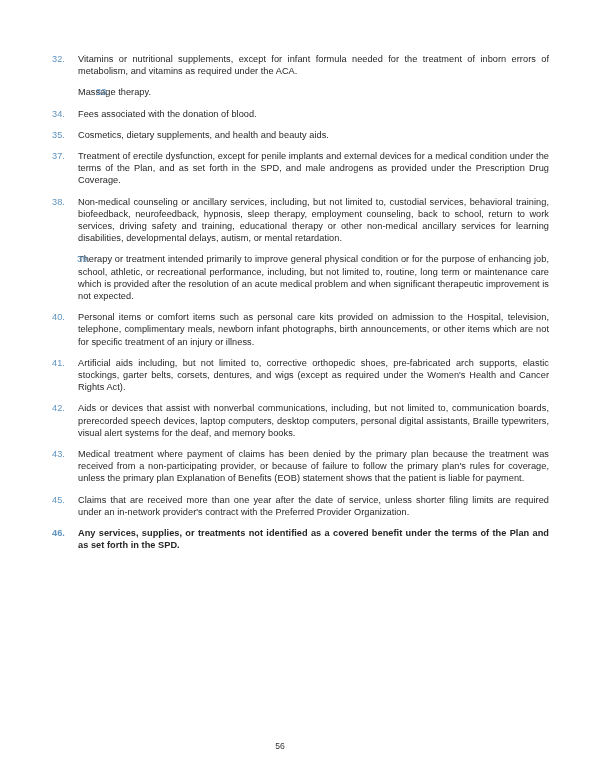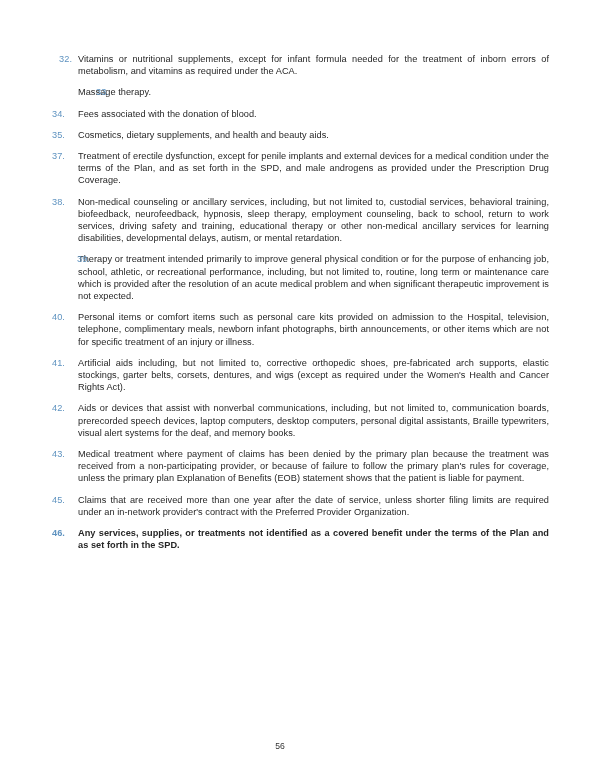--- a/index.html
+++ b/index.html
@@ -83,21 +83,21 @@
   }
 </style>
 </head>
 <body style="background: rgb(255, 255, 255);">
 
 <div class="page">
 
   <div class="content">
     <ol class="exclusion-list">
         <li class="exclusion-item">
-          <span class="item-number" style="color: rgb(95, 147, 192); text-align: right;">32.</span>
+          <span class="item-number" style="color: rgb(95, 147, 192);">32.</span>
           <span class="item-text" style="color: rgb(38, 38, 38);">Vitamins or nutritional supplements, except for infant formula needed for the treatment of inborn errors of metabolism, and vitamins as required under the ACA.</span>
         </li>
         <li class="exclusion-item">
           <span class="item-number" style="color: rgb(95, 147, 192); margin-left: 44px;">33.</span>
           <span class="item-text" style="color: rgb(38, 38, 38); margin-top: 8px;">Massage therapy.</span>
         </li>
         <li class="exclusion-item">
           <span class="item-number" style="color: rgb(95, 147, 192);">34.</span>
           <span class="item-text" style="color: rgb(38, 38, 38);">Fees associated with the donation of blood.</span>
         </li>

